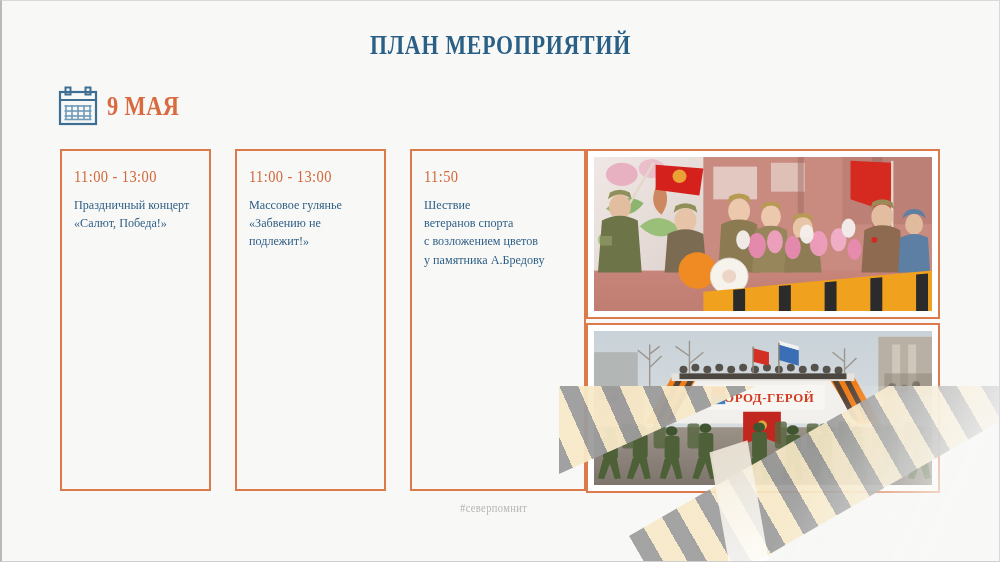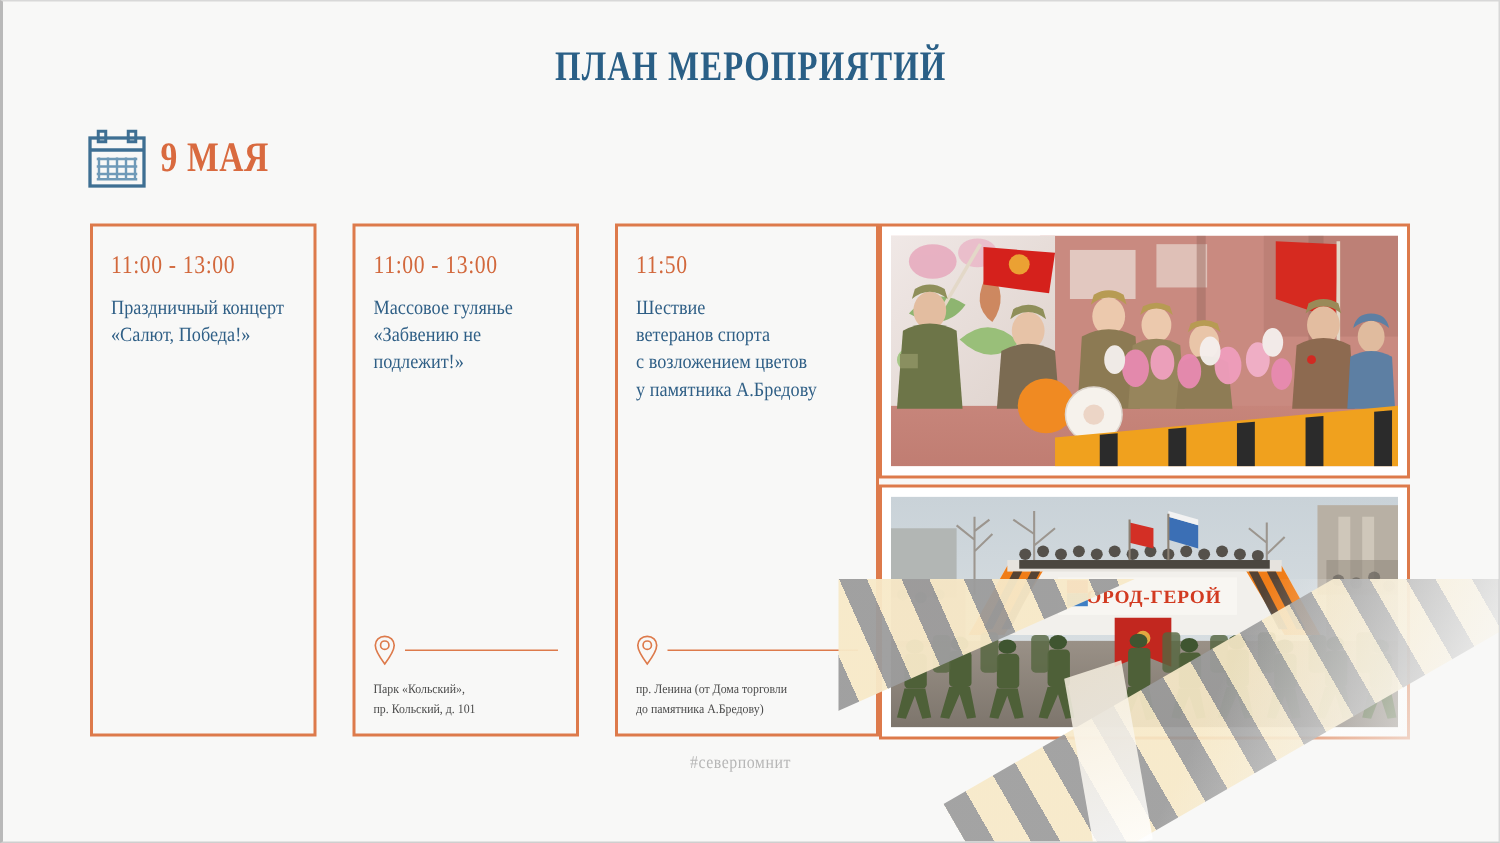--- a/index.html
+++ b/index.html
@@ -202,59 +202,29 @@
         <div>«Салют, Победа!»</div>
       </div>
     </div>
 
     <div class="card">
       <div class="card-time">11:00 - 13:00</div>
       <div class="card-desc">
         <div>Массовое гулянье</div>
         <div>«Забвению не подлежит!»</div>
       </div>
-      <div class="card-foot">
-        <div class="pin-row">
-          <span class="pin-icon">
-            <svg viewBox="0 0 15 21" xmlns="http://www.w3.org/2000/svg">
-              <path d="M7.5 1.2 C3.9 1.2 1.2 3.9 1.2 7.2 C1.2 11.3 7.5 19.6 7.5 19.6 C7.5 19.6 13.8 11.3 13.8 7.2 C13.8 3.9 11.1 1.2 7.5 1.2 Z" fill="none" stroke="#dd7a4b" stroke-width="1.1"></path>
-              <circle cx="7.5" cy="7.1" r="2.8" fill="none" stroke="#dd7a4b" stroke-width="1.1"></circle>
-            </svg>
-          </span>
-          <span class="pin-line"></span>
-        </div>
-        <div class="card-addr">
-          <div>Парк «Кольский»,</div>
-          <div>пр. Кольский, д. 101</div>
-        </div>
-      </div>
     </div>
 
     <div class="card wide">
       <div class="card-time">11:50</div>
       <div class="card-desc">
         <div>Шествие</div>
         <div>ветеранов спорта</div>
         <div>с возложением цветов</div>
         <div>у памятника А.Бредову</div>
-      </div>
-      <div class="card-foot">
-        <div class="pin-row">
-          <span class="pin-icon">
-            <svg viewBox="0 0 15 21" xmlns="http://www.w3.org/2000/svg">
-              <path d="M7.5 1.2 C3.9 1.2 1.2 3.9 1.2 7.2 C1.2 11.3 7.5 19.6 7.5 19.6 C7.5 19.6 13.8 11.3 13.8 7.2 C13.8 3.9 11.1 1.2 7.5 1.2 Z" fill="none" stroke="#dd7a4b" stroke-width="1.1"></path>
-              <circle cx="7.5" cy="7.1" r="2.8" fill="none" stroke="#dd7a4b" stroke-width="1.1"></circle>
-            </svg>
-          </span>
-          <span class="pin-line"></span>
-        </div>
-        <div class="card-addr">
-          <div>пр. Ленина (от Дома торговли</div>
-          <div>до памятника А.Бредову)</div>
-        </div>
       </div>
     </div>
   </div>
 
   <div class="photos">
 
     <div class="photo-frame">
       <div class="photo-inner">
         <svg viewBox="0 0 340 160" preserveAspectRatio="none" xmlns="http://www.w3.org/2000/svg">
           <defs>

